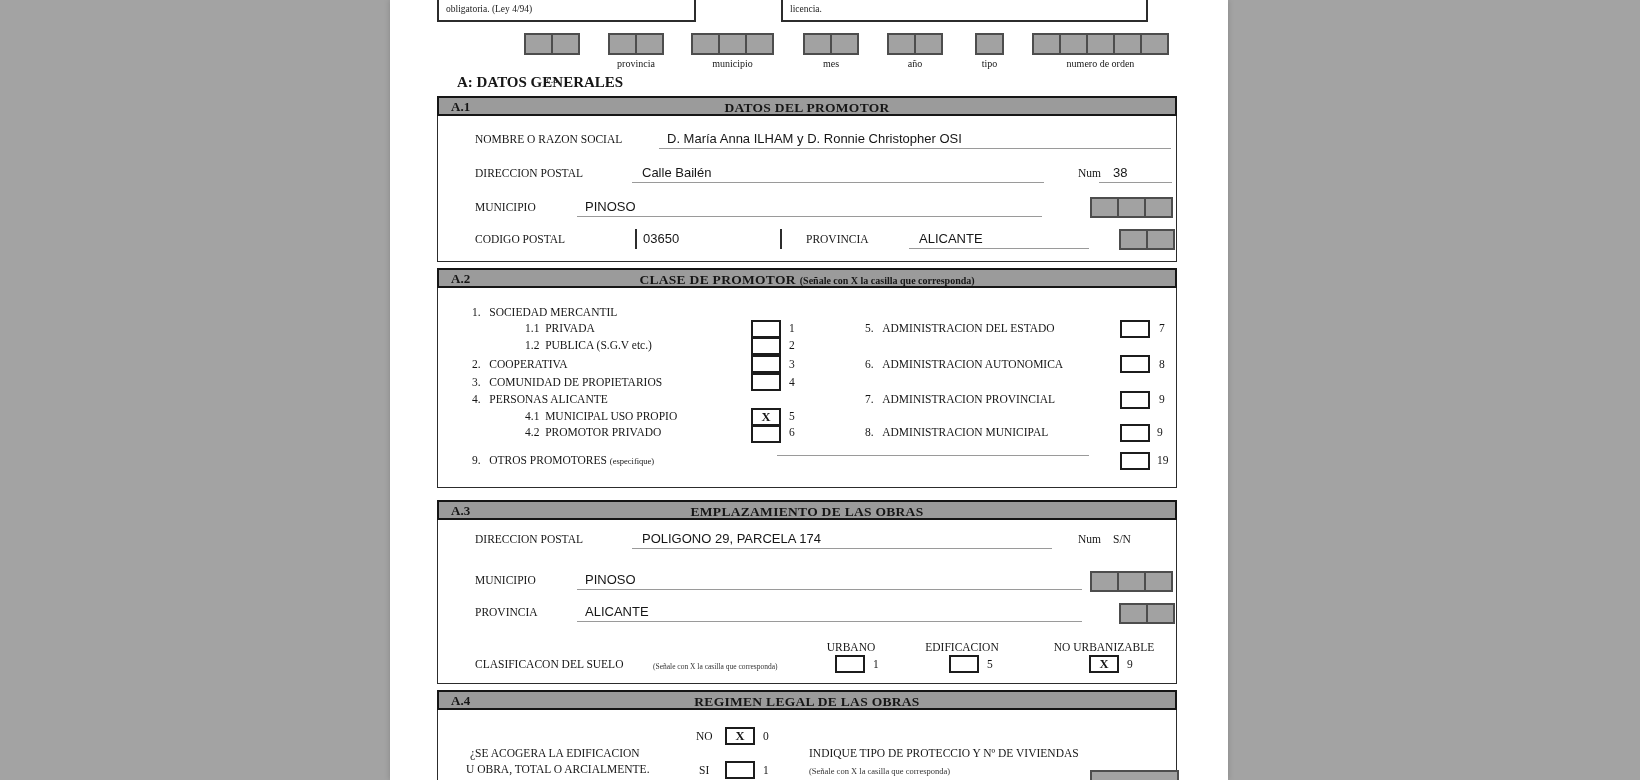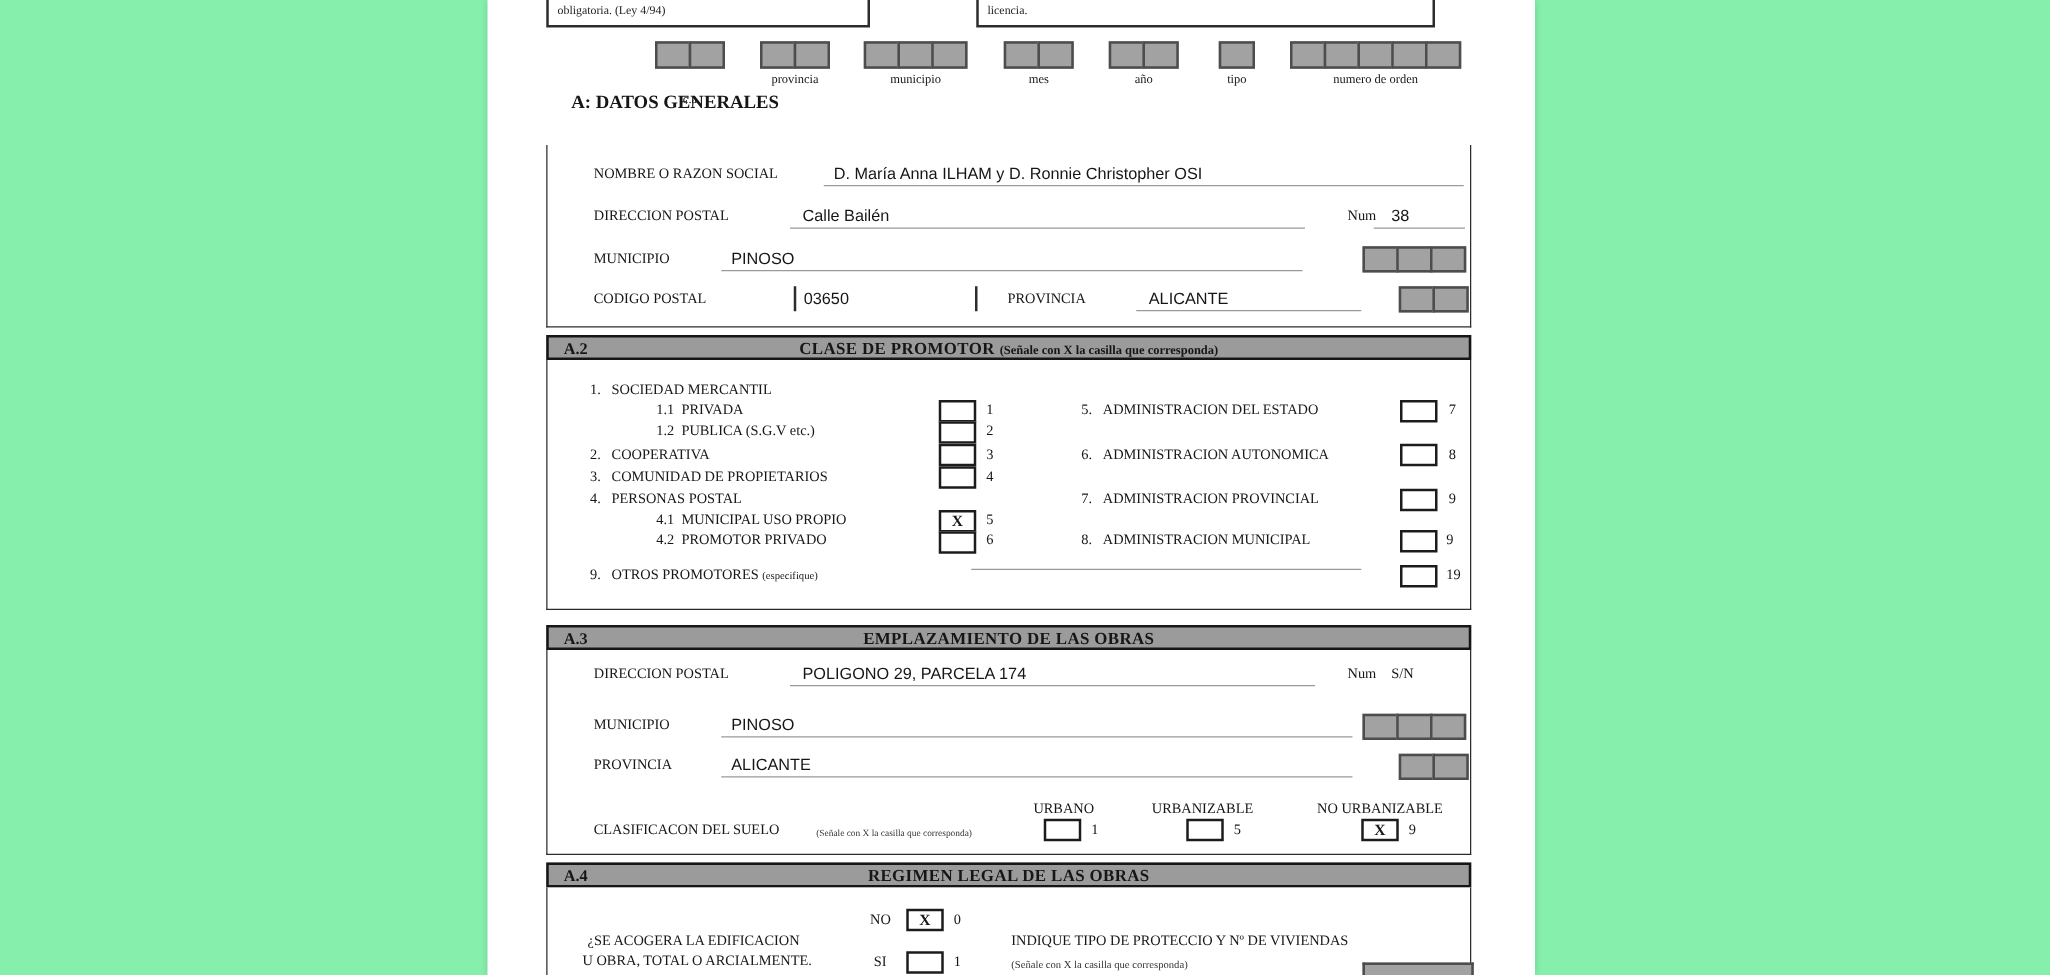--- a/index.html
+++ b/index.html
@@ -1,16 +1,16 @@
 <!DOCTYPE html>
 <html><head>
 <meta charset="utf-8">
 <style>
   html,body{margin:0;padding:0;background:#f0f0f0;}
-  .screen{position:relative;width:1640px;height:780px;background:#86efac;overflow:hidden;
+  .screen{position:relative;width:1640px;height:780px;background:#a3a3a3;overflow:hidden;
           font-family:"Liberation Serif",serif;color:#161616;}
   .page{position:absolute;left:390px;top:0;width:838px;height:780px;background:#ffffff;
         box-shadow:0 0 6px rgba(0,0,0,.18);}
   .form{position:absolute;left:47px;top:0;width:740px;height:780px;}
 
   
   .pbox{position:absolute;top:-6px;height:28px;border:2px solid #2c2c2c;background:#fff;box-sizing:border-box;}
   .pbox span{position:absolute;left:7px;top:8px;font-size:9.5px;white-space:nowrap;color:#222;}
 
   
@@ -111,20 +111,24 @@
             <i></i>
             <i></i>
             <i></i>
             <i></i>
           </div>
       <div class="glabel">numero de orden</div>
     </div>
 
     <div class="heading" style="left:20px;top:74px;">A: DATOS GENERALES</div>
 
+    <div class="bar" style="top:96px;">
+      <span class="bid">A.1</span>
+      <span class="btitle">DATOS DEL PROMOTOR</span>
+    </div>
     <div class="sbody" style="top:116px;height:146px;"></div>
 
     <div class="lbl" style="left:38px;top:133px;">NOMBRE O RAZON SOCIAL</div>
     <div class="fld" style="left:222px;top:131px;width:512px;padding-left:8px;">D. María Anna ILHAM y D. Ronnie Christopher OSI</div>
 
     <div class="lbl" style="left:38px;top:167px;">DIRECCION POSTAL</div>
     <div class="fld" style="left:195px;top:165px;width:412px;padding-left:10px;">Calle Bailén</div>
     <div class="lbl" style="left:641px;top:167px;">Num</div>
     <div class="fld" style="left:662px;top:165px;width:73px;padding-left:14px;">38</div>
 
@@ -158,21 +162,21 @@
       <span>1.</span>&nbsp;&nbsp;&nbsp;<span>SOCIEDAD MERCANTIL</span></div>
     <div class="itm" style="left:88px;top:322px;">
       <span>1.1</span>&nbsp;&nbsp;<span>PRIVADA</span></div>
     <div class="itm" style="left:88px;top:339px;">
       <span>1.2</span>&nbsp;&nbsp;<span>PUBLICA (S.G.V etc.)</span></div>
     <div class="itm" style="left:35px;top:358px;">
       <span>2.</span>&nbsp;&nbsp;&nbsp;<span>COOPERATIVA</span></div>
     <div class="itm" style="left:35px;top:376px;">
       <span>3.</span>&nbsp;&nbsp;&nbsp;<span>COMUNIDAD DE PROPIETARIOS</span></div>
     <div class="itm" style="left:35px;top:393px;">
-      <span>4.</span>&nbsp;&nbsp;&nbsp;<span>PERSONAS POSTAL</span></div>
+      <span>4.</span>&nbsp;&nbsp;&nbsp;<span>PERSONAS ALICANTE</span></div>
     <div class="itm" style="left:88px;top:410px;">
       <span>4.1</span>&nbsp;&nbsp;<span>MUNICIPAL USO PROPIO</span></div>
     <div class="itm" style="left:88px;top:426px;">
       <span>4.2</span>&nbsp;&nbsp;<span>PROMOTOR PRIVADO</span></div>
 
     <div class="cb" style="left:314px;top:320px;"></div>
     <div class="cnum" style="left:352px;top:322px;">1</div>
     <div class="cb" style="left:314px;top:337px;"></div>
     <div class="cnum" style="left:352px;top:339px;">2</div>
     <div class="cb" style="left:314px;top:355px;"></div>
@@ -229,21 +233,21 @@
         </div>
 
     <div class="lbl" style="left:38px;top:606px;">PROVINCIA</div>
     <div class="fld" style="left:140px;top:604px;width:505px;padding-left:8px;">ALICANTE</div>
     <div class="gboxes" style="left:682px;top:603px;">
           <i></i>
           <i></i>
         </div>
 
     <div class="optlbl" style="left:374px;top:641px;width:80px;">URBANO</div>
-    <div class="optlbl" style="left:465px;top:641px;width:120px;">URBANIZABLE</div>
+    <div class="optlbl" style="left:465px;top:641px;width:120px;">EDIFICACION</div>
     <div class="optlbl" style="left:594px;top:641px;width:146px;">NO URBANIZABLE</div>
 
     <div class="lbl" style="left:38px;top:658px;">CLASIFICACON DEL SUELO</div>
     <div class="tiny" style="left:216px;top:662px;">(Señale con X la casilla que corresponda)</div>
 
     <div class="cb" style="left:398px;top:655px;"></div>
     <div class="cnum" style="left:436px;top:658px;">1</div>
     <div class="cb" style="left:512px;top:655px;"></div>
     <div class="cnum" style="left:550px;top:658px;">5</div>
     <div class="cb" style="left:652px;top:655px;">X</div>

